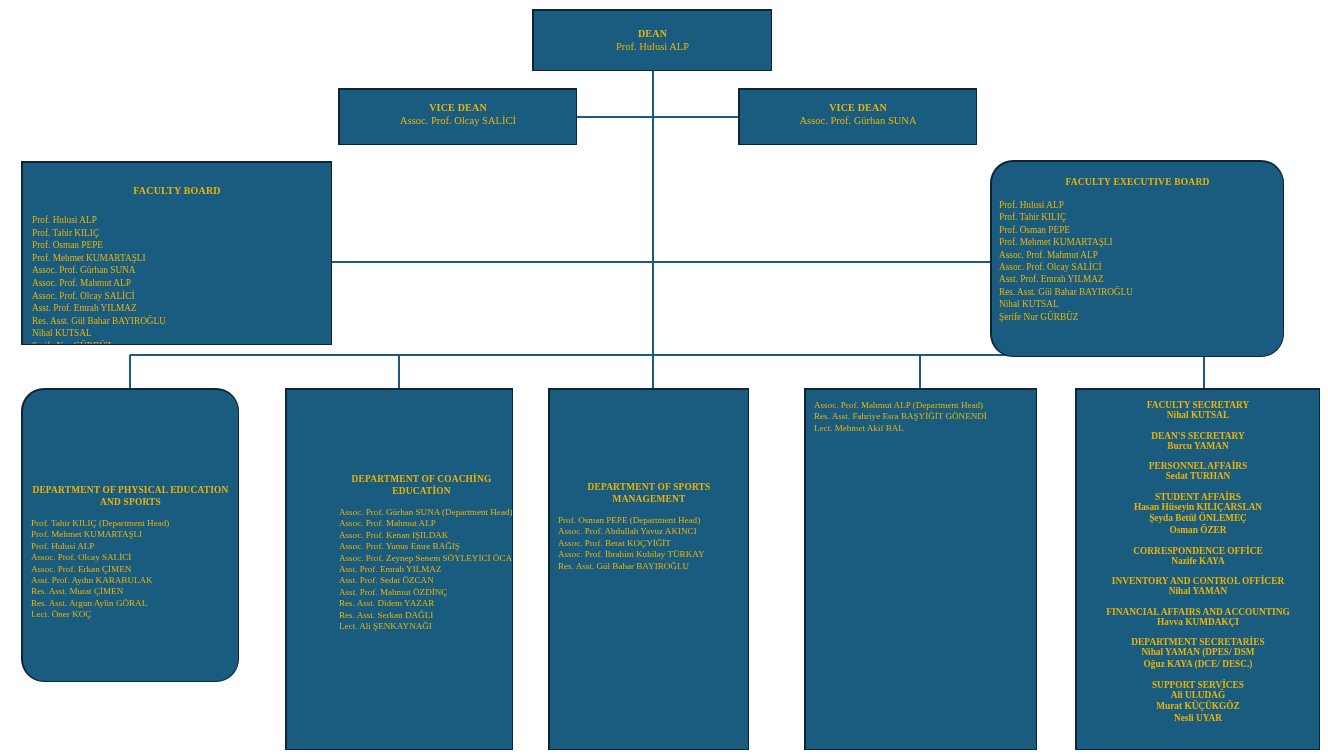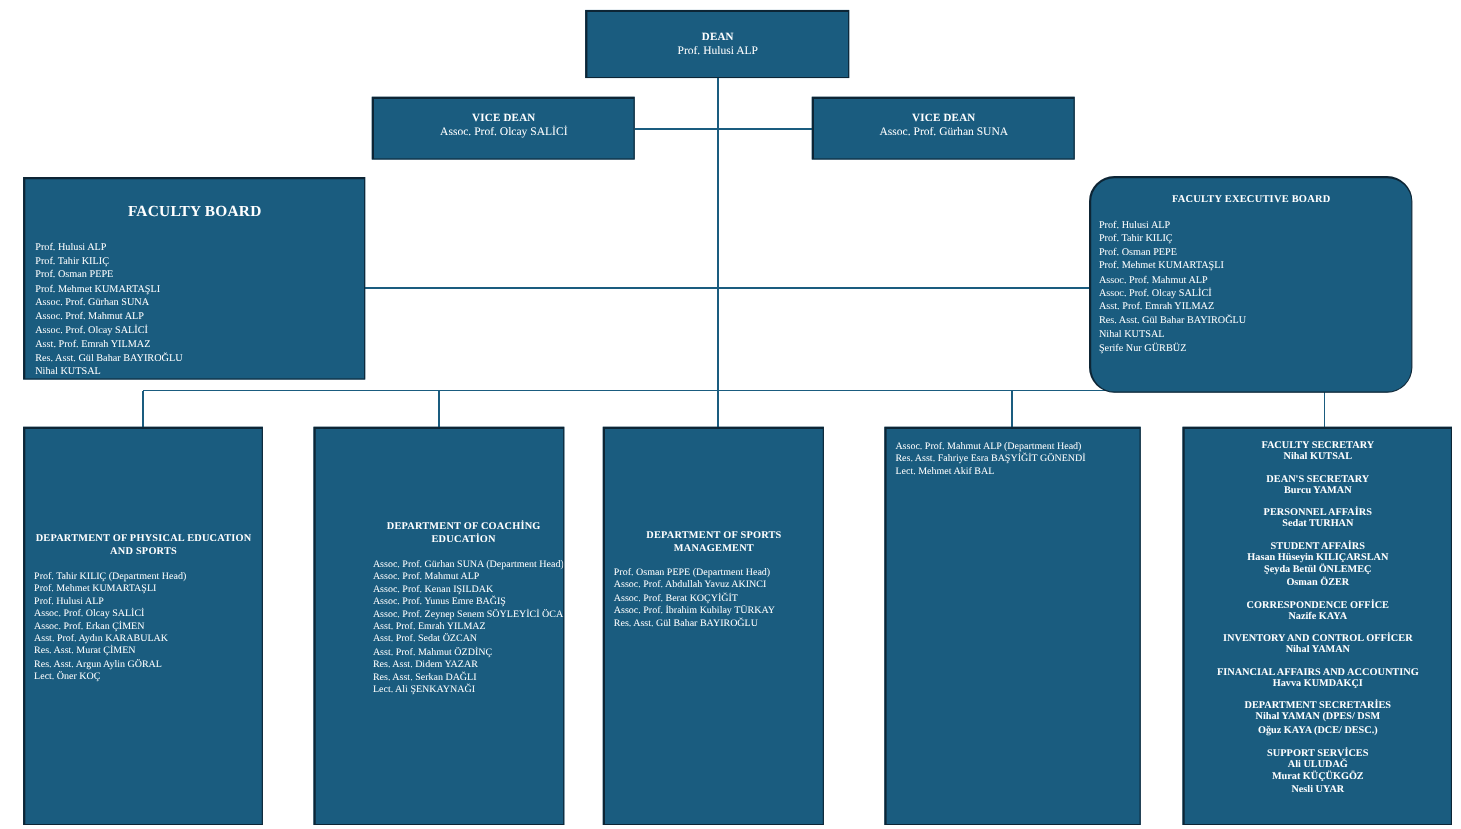--- a/index.html
+++ b/index.html
@@ -30,21 +30,21 @@
     pointer-events: none;
   }
   .node {
     position: absolute;
     background: #1a5c7f;
     border-top: 2px solid #0d2535;
     border-left: 2px solid #0d2535;
     border-right: 1px solid #0d2535;
     border-bottom: 1px solid #0d2535;
     box-sizing: border-box;
-    color: #ffffff;
+    color: #eab308;
     overflow: hidden;
   }
   .node-title {
     font-weight: bold;
     text-align: center;
     letter-spacing: 0.2px;
   }
   .node-sub {
     text-align: center;
   }
@@ -71,40 +71,40 @@
   #node-vice-dean-2 {
     left: 738px; top: 88px; width: 239px; height: 57px;
   }
   .vice .node-title { font-size: 10px; margin-top: 12px; }
   .vice .node-sub { font-size: 10.5px; margin-top: 2px; }
 
   
   #node-faculty-board {
     left: 21px; top: 161px; width: 311px; height: 184px;
   }
-  #node-faculty-board .node-title { font-size: 14px; margin-top: 22px; }
+  #node-faculty-board .node-title { font-size: 10px; margin-top: 22px; }
   #node-faculty-board .member-list {
     margin-top: 18px; margin-left: 9px; font-size: 9.3px; line-height: 12.6px;
   }
 
   
   #node-faculty-exec-board {
     left: 990px; top: 160px; width: 294px; height: 197px; border-radius: 23px;
   }
   #node-faculty-exec-board .node-title { font-size: 9.5px; margin-top: 15px; }
   #node-faculty-exec-board .member-list {
     margin-top: 12px; margin-left: 7px; font-size: 9.3px; line-height: 12.4px;
   }
 
   
   .dept { }
   .dept .node-title { font-size: 9.4px; line-height: 11.5px; }
   .dept .member-list { font-size: 9.1px; line-height: 11.4px; margin-left: 8px; margin-top: 10px; }
 
-  #node-dept-pes   { left: 21px;  top: 388px; width: 218px; height: 362px; }
+  #node-dept-pes   { left: 21px;  top: 388px; width: 218px; height: 294px; border-radius: 23px; }
   #node-dept-pes .node-title { margin-top: 95px; padding: 0 8px; }
 
   #node-dept-ce    { left: 285px; top: 388px; width: 228px; height: 362px; padding-left: 44px; }
   #node-dept-ce .node-title { margin-top: 84px; padding: 0 6px; }
 
   #node-dept-sm    { left: 548px; top: 388px; width: 201px; height: 362px; }
   #node-dept-sm .node-title { margin-top: 92px; padding: 0 6px; }
 
   #node-dept-ess   { left: 804px; top: 388px; width: 233px; height: 362px; }
   #node-dept-ess .node-title { margin-top: 100px; padding: 0 6px; }

